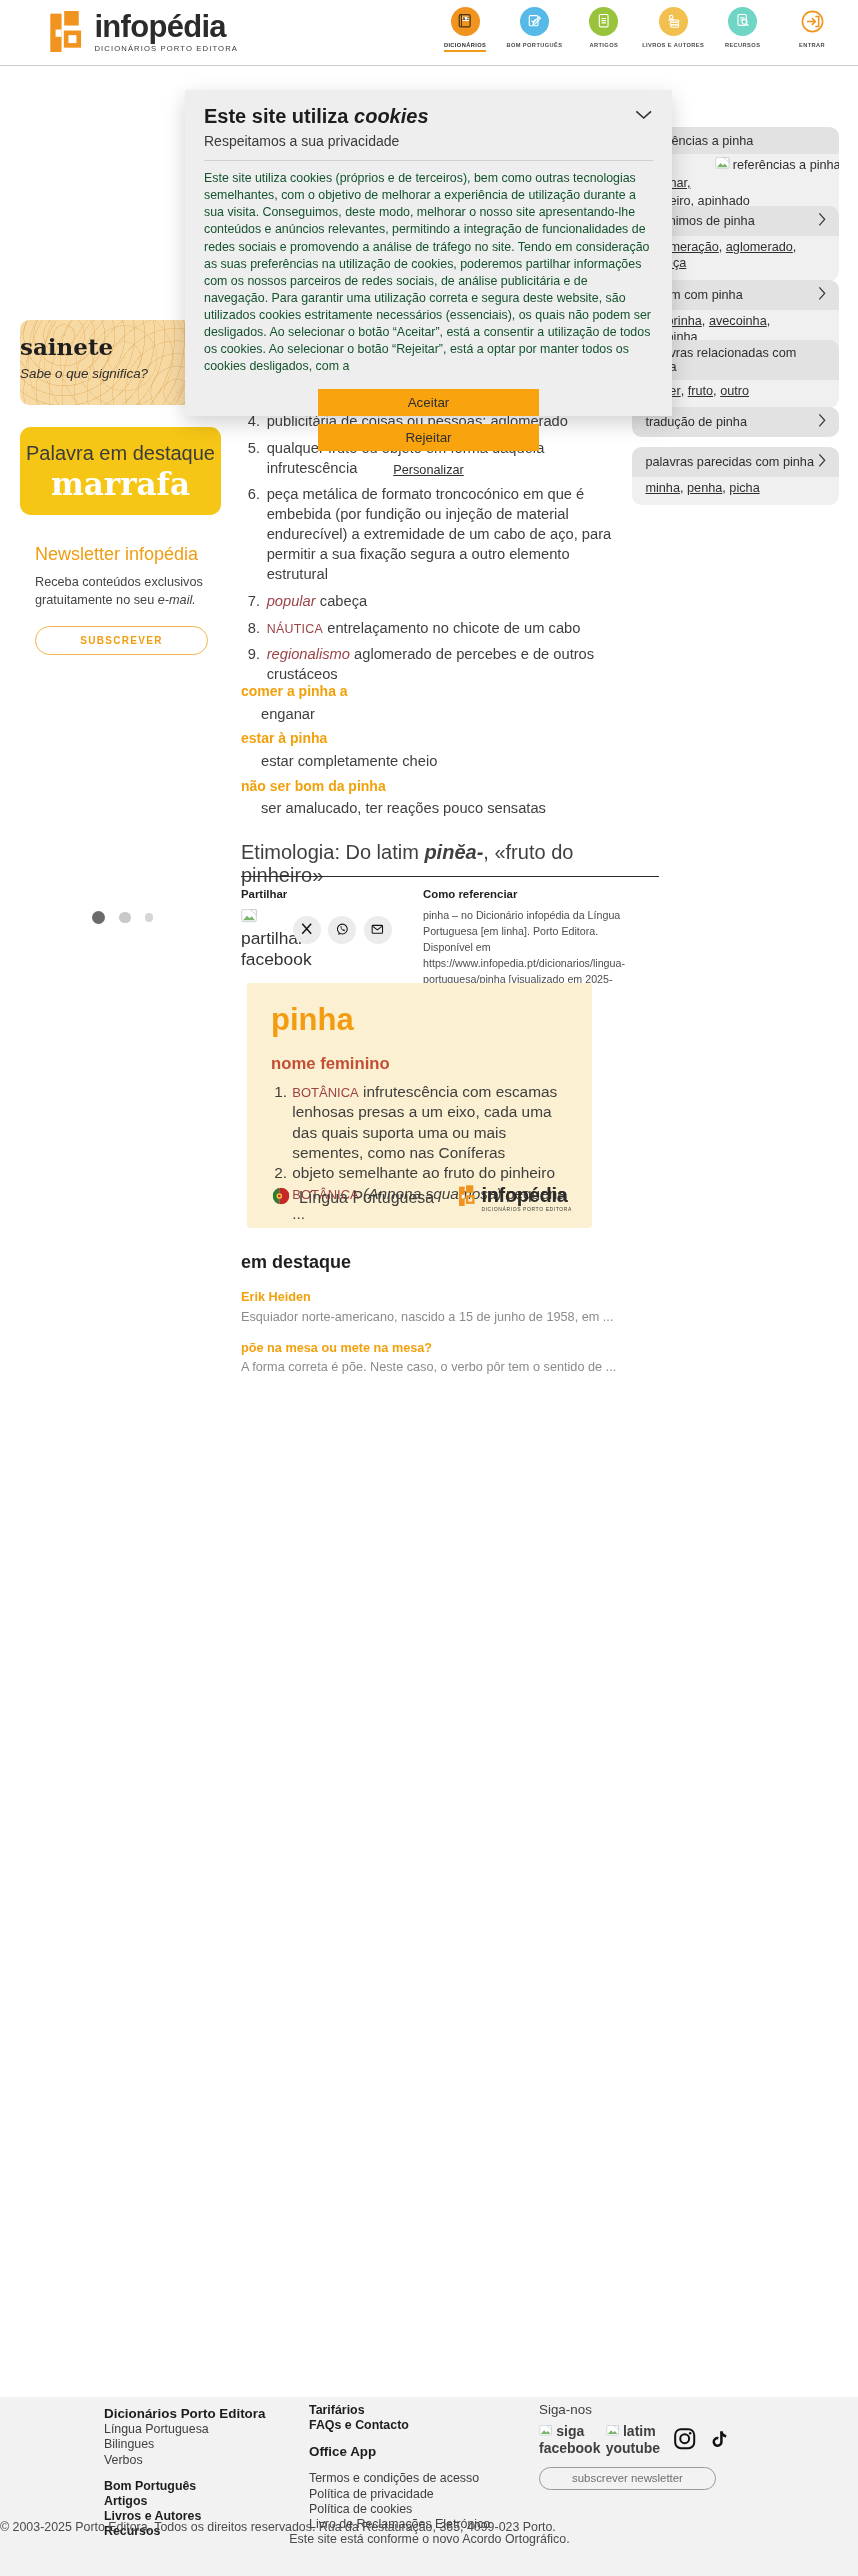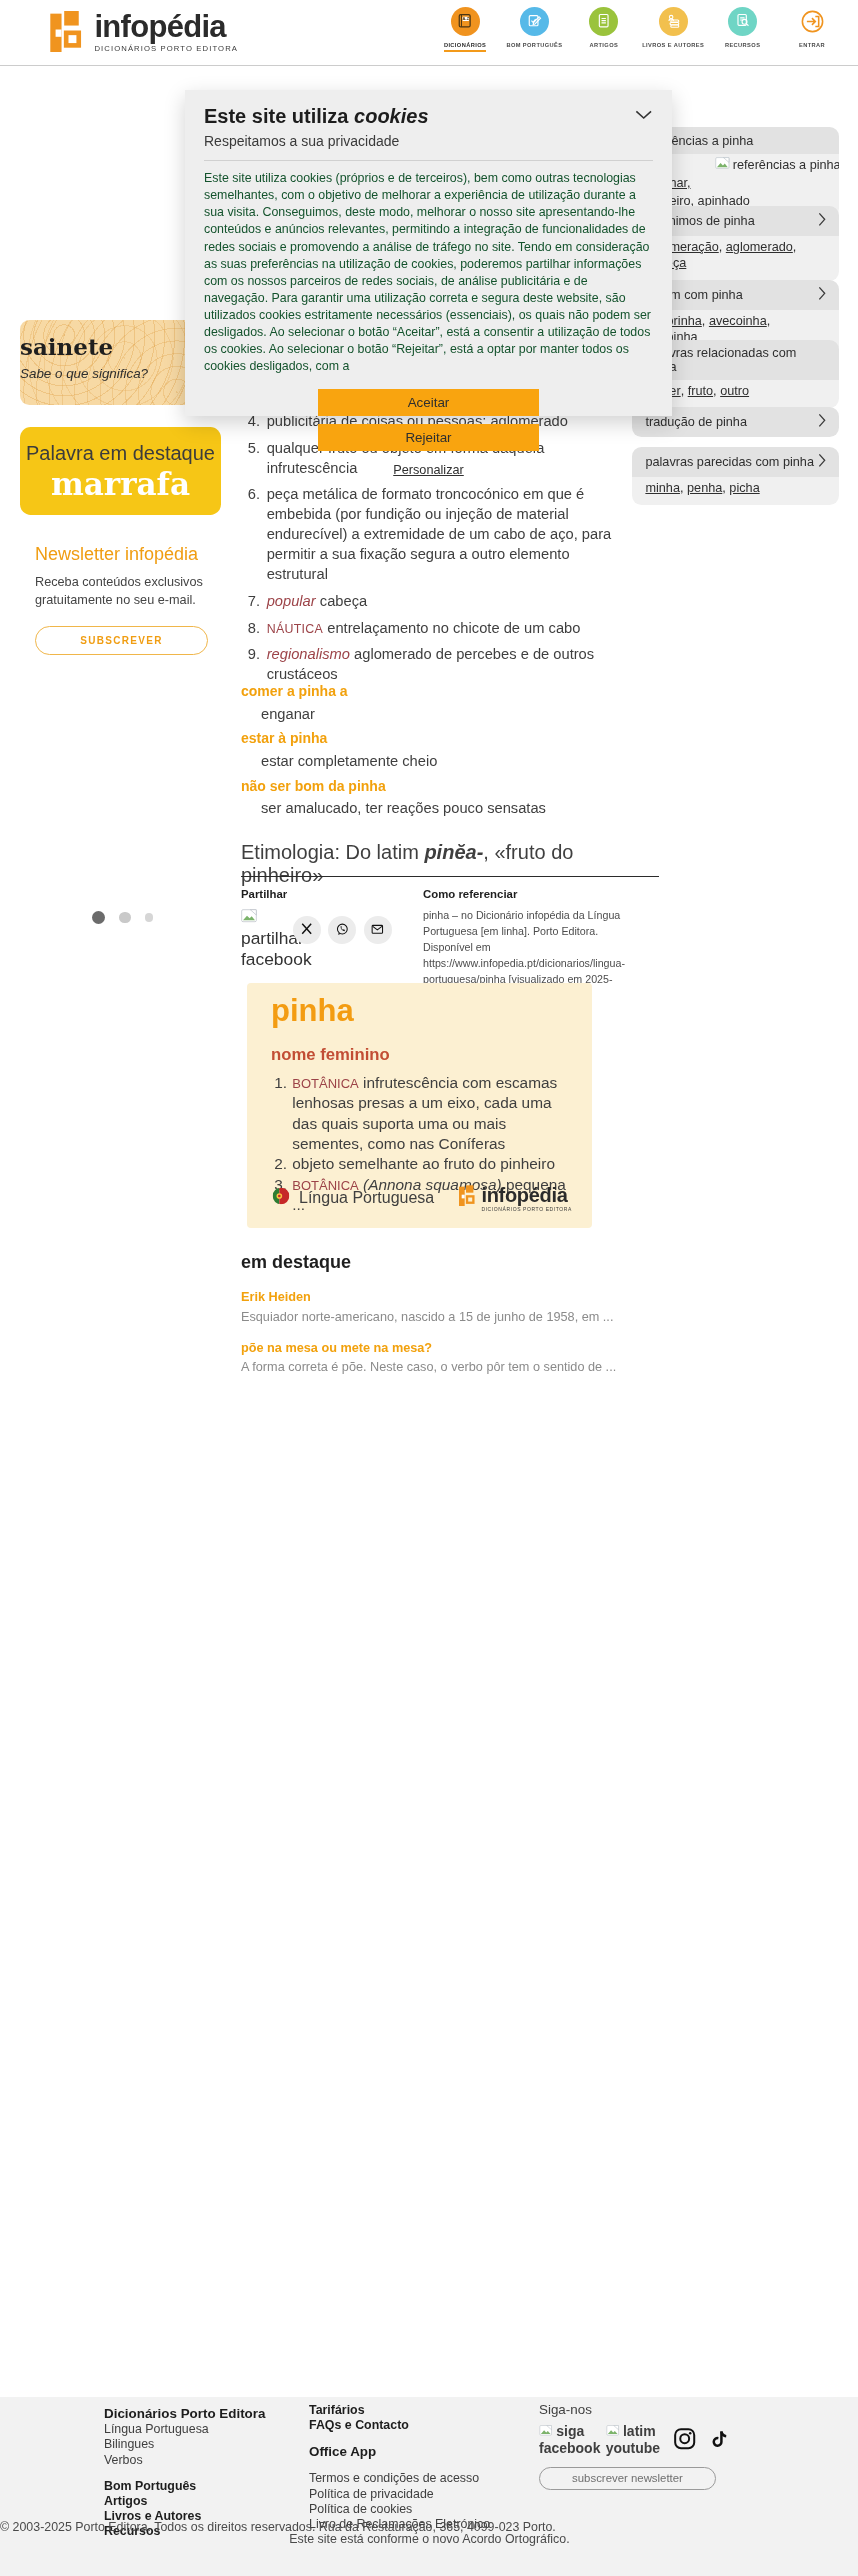--- a/index.html
+++ b/index.html
@@ -41,21 +41,21 @@
       repeating-radial-gradient(circle at 52% 45%, rgba(224,162,74,.26) 0 1px, transparent 1px 16px)}
   .sainete-word{font-family:"DejaVu Serif",serif;font-weight:bold;font-size:23px;color:#1f1f1f;margin-top:13.4px}
   .sainete-q{font-style:italic;font-size:13.4px;color:#2e2e2e;margin-top:5.3px}
   #featured{position:absolute;left:20px;top:427px;width:201px;height:88px;border-radius:10.7px;background:#f6c616;
     text-align:center;z-index:1;cursor:pointer}
   .feat-label{font-size:20px;color:#3c3c3c;margin-top:14.7px}
   .feat-word{font-family:"DejaVu Serif",serif;font-weight:bold;font-size:31px;color:#ffffff;margin-top:1.3px}
   #newsletter{position:absolute;left:35px;top:544px;width:187px;z-index:1}
   .nl-title{font-size:18px;color:#f09d12;font-weight:500}
   .nl-text{font-size:12.7px;color:#444;margin-top:9.4px;line-height:1.35;width:175px}
-  .nl-text .it{}
+  .nl-text .it{font-style:italic}
   .nl-btn{display:block;width:173px;height:29px;margin-top:17.4px;border:0.7px solid #f0b64a;border-radius:14.7px;
     background:#fff;color:#f09d12;font-size:10px;font-weight:bold;letter-spacing:1.3px;cursor:pointer;
     font-family:"Liberation Sans",sans-serif}
 
   
   #defs{position:absolute;left:241px;top:412px;width:385px;z-index:1}
   .def{display:flex;margin-bottom:6.7px;font-size:14.7px;line-height:1.36;color:#3f3f3f}
   .def .num{width:19px;text-align:right;flex:none;margin-right:6.7px}
   .tag{color:#9c4348}
   .tag.it{font-style:italic}
@@ -77,21 +77,21 @@
   #howto{position:absolute;left:423px;top:888px;width:204px;z-index:1}
   .ht-text{font-size:10.7px;color:#4d4d4d;line-height:1.5;margin-top:6.7px;overflow-wrap:anywhere}
   #dots{position:absolute;left:92px;top:911px;display:flex;align-items:center;gap:14px;z-index:1}
   .dot{border-radius:50%;cursor:pointer}
   .dot.d1{width:13.4px;height:13.4px;background:#6b6b6b}
   .dot.d2{width:11.4px;height:11.4px;background:#c9c9c9}
   .dot.d3{width:8.7px;height:8.7px;background:#d6d6d6}
 
   
   #wcard{position:absolute;left:247px;top:983px;width:345px;height:245px;background:#fcf0d2;border-radius:4px;
-    padding:10px 24px;z-index:1}
+    padding:19px 24px;z-index:1}
   .wc-word{font-size:31px;font-weight:bold;color:#f39c12}
   .wc-pos{font-size:16.7px;font-weight:bold;color:#c24e35;margin-top:16px}
   .wc-senses{margin-top:8px}
   .wc-sense{display:flex;font-size:15.4px;line-height:1.32;color:#3f3f3f}
   .wc-sense .num{width:16px;flex:none;text-align:right;margin-right:5.3px}
   .wc-tag{color:#9c4348;font-size:13px}
   .wc-lat{font-style:italic}
   .wc-bottom{position:absolute;left:24px;right:20px;bottom:16px;display:flex;justify-content:space-between;align-items:center}
   .wc-lang{display:flex;align-items:center;gap:8px;font-size:16px;color:#3f3f3f}
   .wc-logo{display:flex;align-items:flex-start;gap:5.3px}

